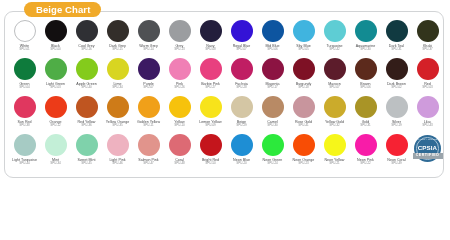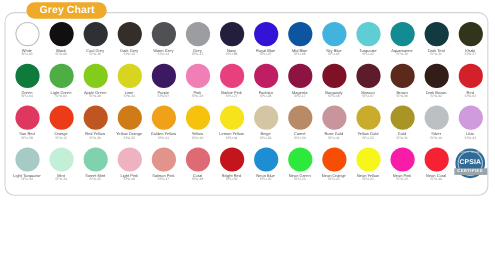--- a/index.html
+++ b/index.html
@@ -178,21 +178,21 @@
     letter-spacing: 0.5px;
     line-height: 1;
   }
 </style>
 </head>
 <body>
 
 <div id="chart-root">
 
   <div id="title-tab">
-    <span class="title-text">Grey Chart</span>
+    <span class="title-text">Beige Chart</span>
   </div>
 
   <div id="card">
     <div id="grid">
         <div class="swatch-row">
           <div class="swatch-cell">
             <div class="swatch-dot outlined" style="background: rgb(255, 255, 255);"></div>
             <div class="swatch-name">White</div>
             <div class="swatch-sku">SPU-01</div>
           </div>

